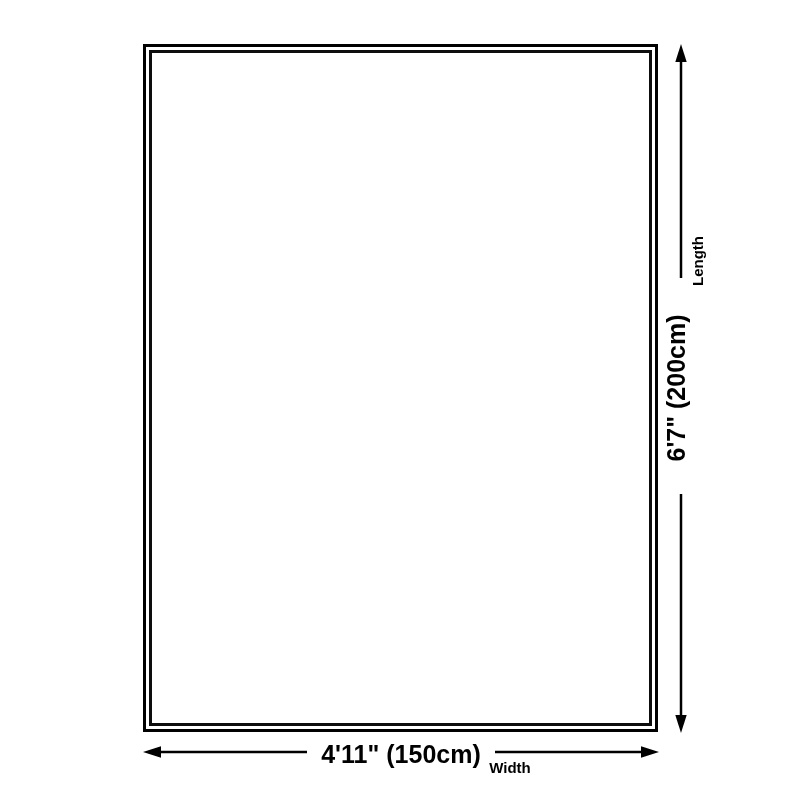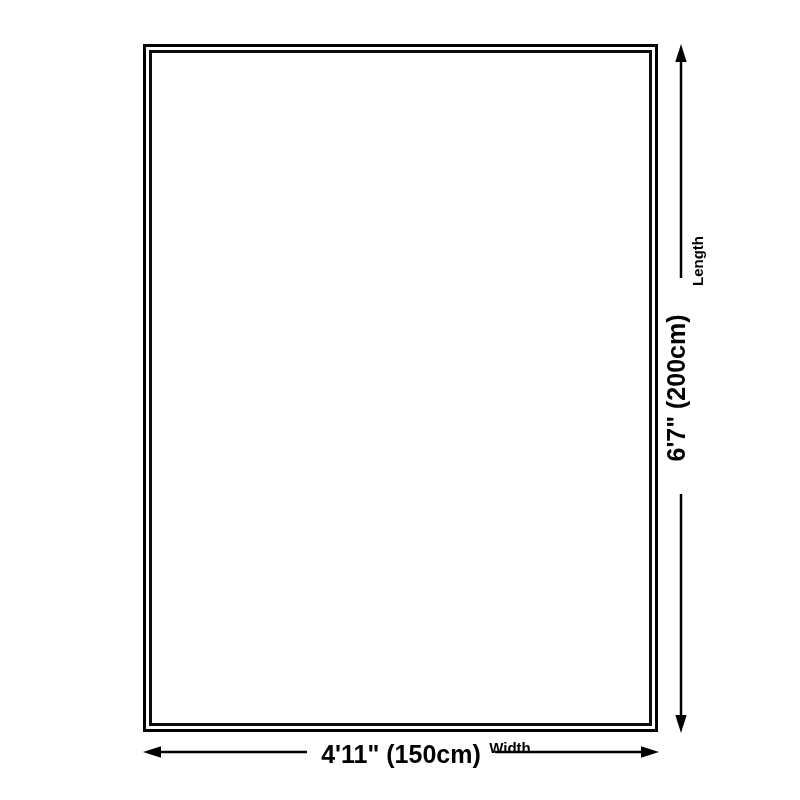--- a/index.html
+++ b/index.html
@@ -68,21 +68,21 @@
     top: 261px;
     transform: translate(-50%, -50%) rotate(-90deg);
   }
   .dim-width-value {
     left: 401px;
     top: 754px;
     transform: translate(-50%, -50%);
   }
   .dim-width-label {
     left: 510px;
-    top: 747px;
+    top: 767px;
     transform: translate(-50%, -50%);
   }
 </style>
 </head>
 <body>
 
 <div class="canvas">
 
   <div class="rug">
     <div class="rug-inner"></div>

